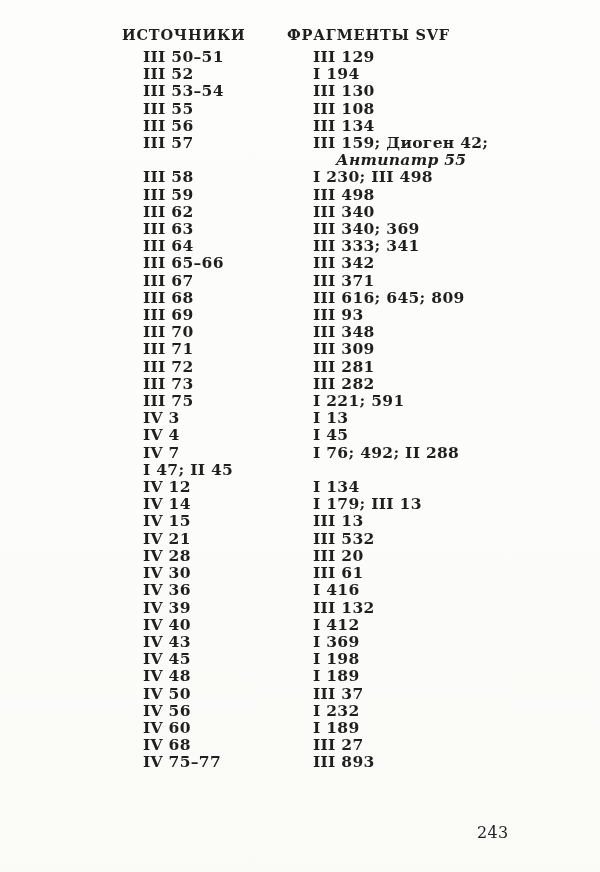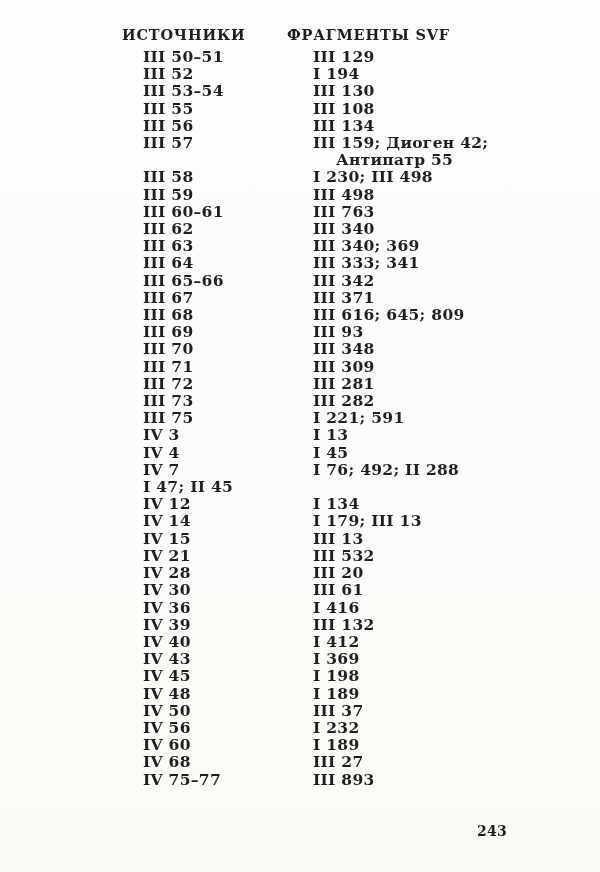--- a/index.html
+++ b/index.html
@@ -51,27 +51,27 @@
     white-space: nowrap;
   }
   .src {
     flex: 0 0 170px;
     width: 170px;
   }
   .frag {
     flex: 1 1 auto;
   }
   .frag-line { white-space: nowrap; }
-  .frag-line.cont { padding-left: 23px; }
+  .frag-line.cont { padding-left: 23px; font-style: italic; }
   .page-number {
     position: absolute;
     left: 477px;
     top: 823px;
-    font-size: 14px;
-    font-weight: 700;
+    font-size: 16px;
+    font-weight: 400;
     letter-spacing: 0.3px;
   }
 </style>
 </head>
 <body>
 
 <div class="page">
   <div class="headers">
     <span class="hdr hdr-right">ФРАГМЕНТЫ SVF</span>
     <span class="hdr hdr-left">ИСТОЧНИКИ</span>
@@ -128,26 +128,20 @@
         </div>
   </div>
 
   <div class="row">
     <div class="cell src">III 59</div>
     <div class="cell frag">
           <div class="frag-line">III 498</div>
         </div>
   </div>
 
-  <div class="row">
-    <div class="cell src">III 60–61</div>
-    <div class="cell frag">
-          <div class="frag-line">III 763</div>
-        </div>
-  </div>
 
   <div class="row">
     <div class="cell src">III 62</div>
     <div class="cell frag">
           <div class="frag-line">III 340</div>
         </div>
   </div>
 
   <div class="row">
     <div class="cell src">III 63</div>

